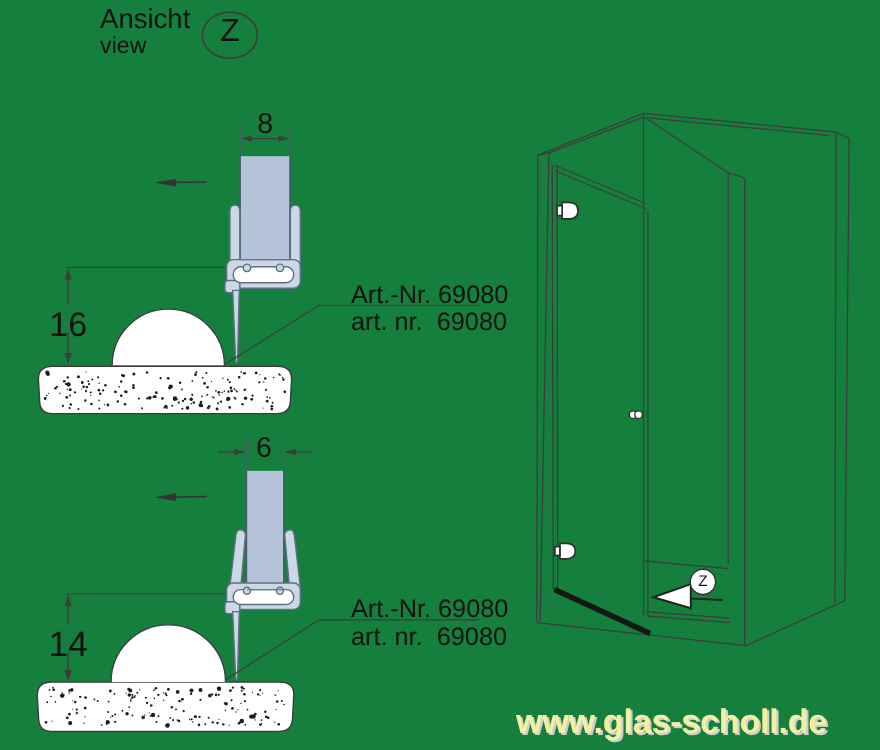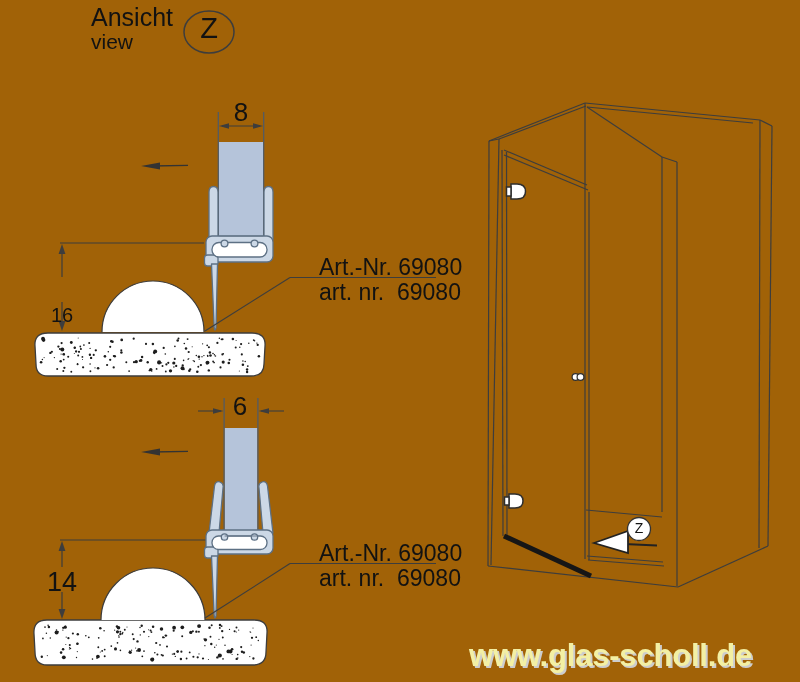--- a/index.html
+++ b/index.html
@@ -1,26 +1,26 @@
 <!DOCTYPE html>
 <html><head>
 <meta charset="utf-8">
 <style>
   html,body{margin:0;padding:0;background:#fff;}
-  #stage{position:relative;width:800px;height:682px;background:#a16207;overflow:hidden;
+  #stage{position:relative;width:800px;height:682px;background:#15803d;overflow:hidden;
          font-family:"Liberation Sans",sans-serif;color:#111;}
   #art{position:absolute;left:0;top:0;}
   .lbl{position:absolute;line-height:1;white-space:pre;color:#121212;}
   .ansicht{left:91px;top:5px;font-size:25px;}
   .view{left:91px;top:31px;font-size:21px;}
   .zmark-top{left:194px;top:14px;width:30px;text-align:center;font-size:29px;}
   .d8{left:227px;top:99px;width:28px;text-align:center;font-size:26px;}
   .d6{left:226px;top:393px;width:28px;text-align:center;font-size:26px;}
-  .d16{left:44px;top:279px;width:36px;text-align:center;font-size:20px;margin-top:26px;}
-  .d14{left:44px;top:569px;width:36px;text-align:center;font-size:27px;}
+  .d16{left:44px;top:279px;width:36px;text-align:center;font-size:31px;}
+  .d14{left:44px;top:569px;width:36px;text-align:center;font-size:32px;}
   .art-line{left:290px;font-size:23px;margin-left:29px;}
   .a1a{top:256px;}
   .a1b{top:281px;}
   .a2a{top:542px;}
   .a2b{top:567px;}
   .zmark-bot{left:629px;top:521px;width:20px;text-align:center;font-size:14px;}
   .watermark{left:469px;top:640px;font-size:31px;font-weight:bold;letter-spacing:-0.2px;
              color:#f3f0a4;text-shadow:2px 2px 0 #cdcdcd;text-align:center;}
 </style>
 </head>

